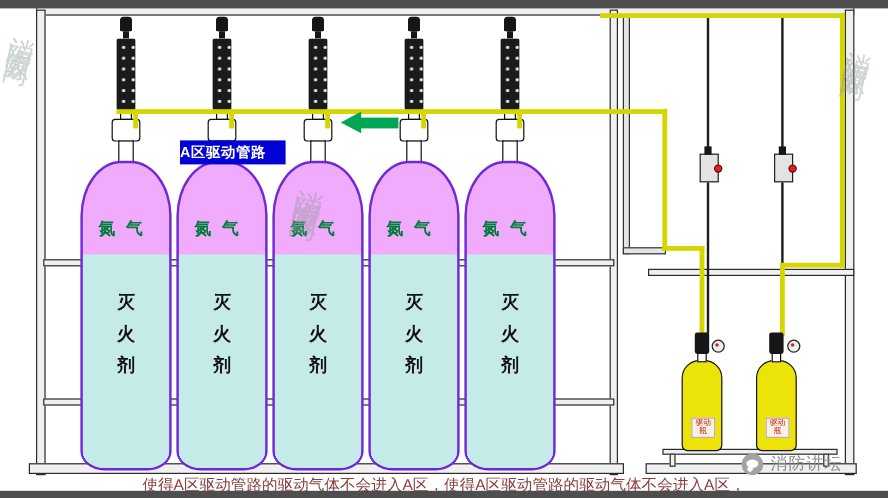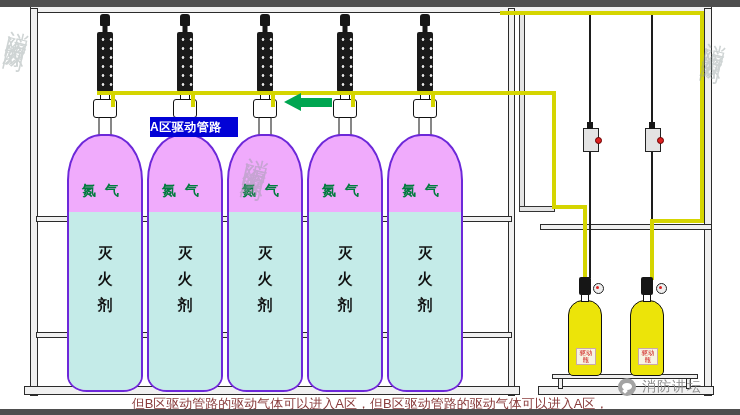--- a/index.html
+++ b/index.html
@@ -209,19 +209,19 @@
   <div class="scneck" style="left:581px;top:294px;"></div>
   <div class="scneck" style="left:643px;top:294px;"></div>
 
   <div class="sc" style="left:568px;top:300px;">
     <div class="sticker">驱动瓶</div>
   </div>
   <div class="sc" style="left:630px;top:300px;">
     <div class="sticker">驱动瓶</div>
   </div>
 
-  <div class="caption">但B区驱动管路的驱动气体可以进入A区，但B区驱动管路的驱动气体可以进入A区，</div>
+  <div class="caption">使得A区驱动管路的驱动气体不会进入A区，使得A区驱动管路的驱动气体不会进入A区，</div>
   <div class="brand">
     <div class="brand-logo"></div>
     <span>消防讲坛</span>
   </div>
 
 </div>
 
 </body></html>

